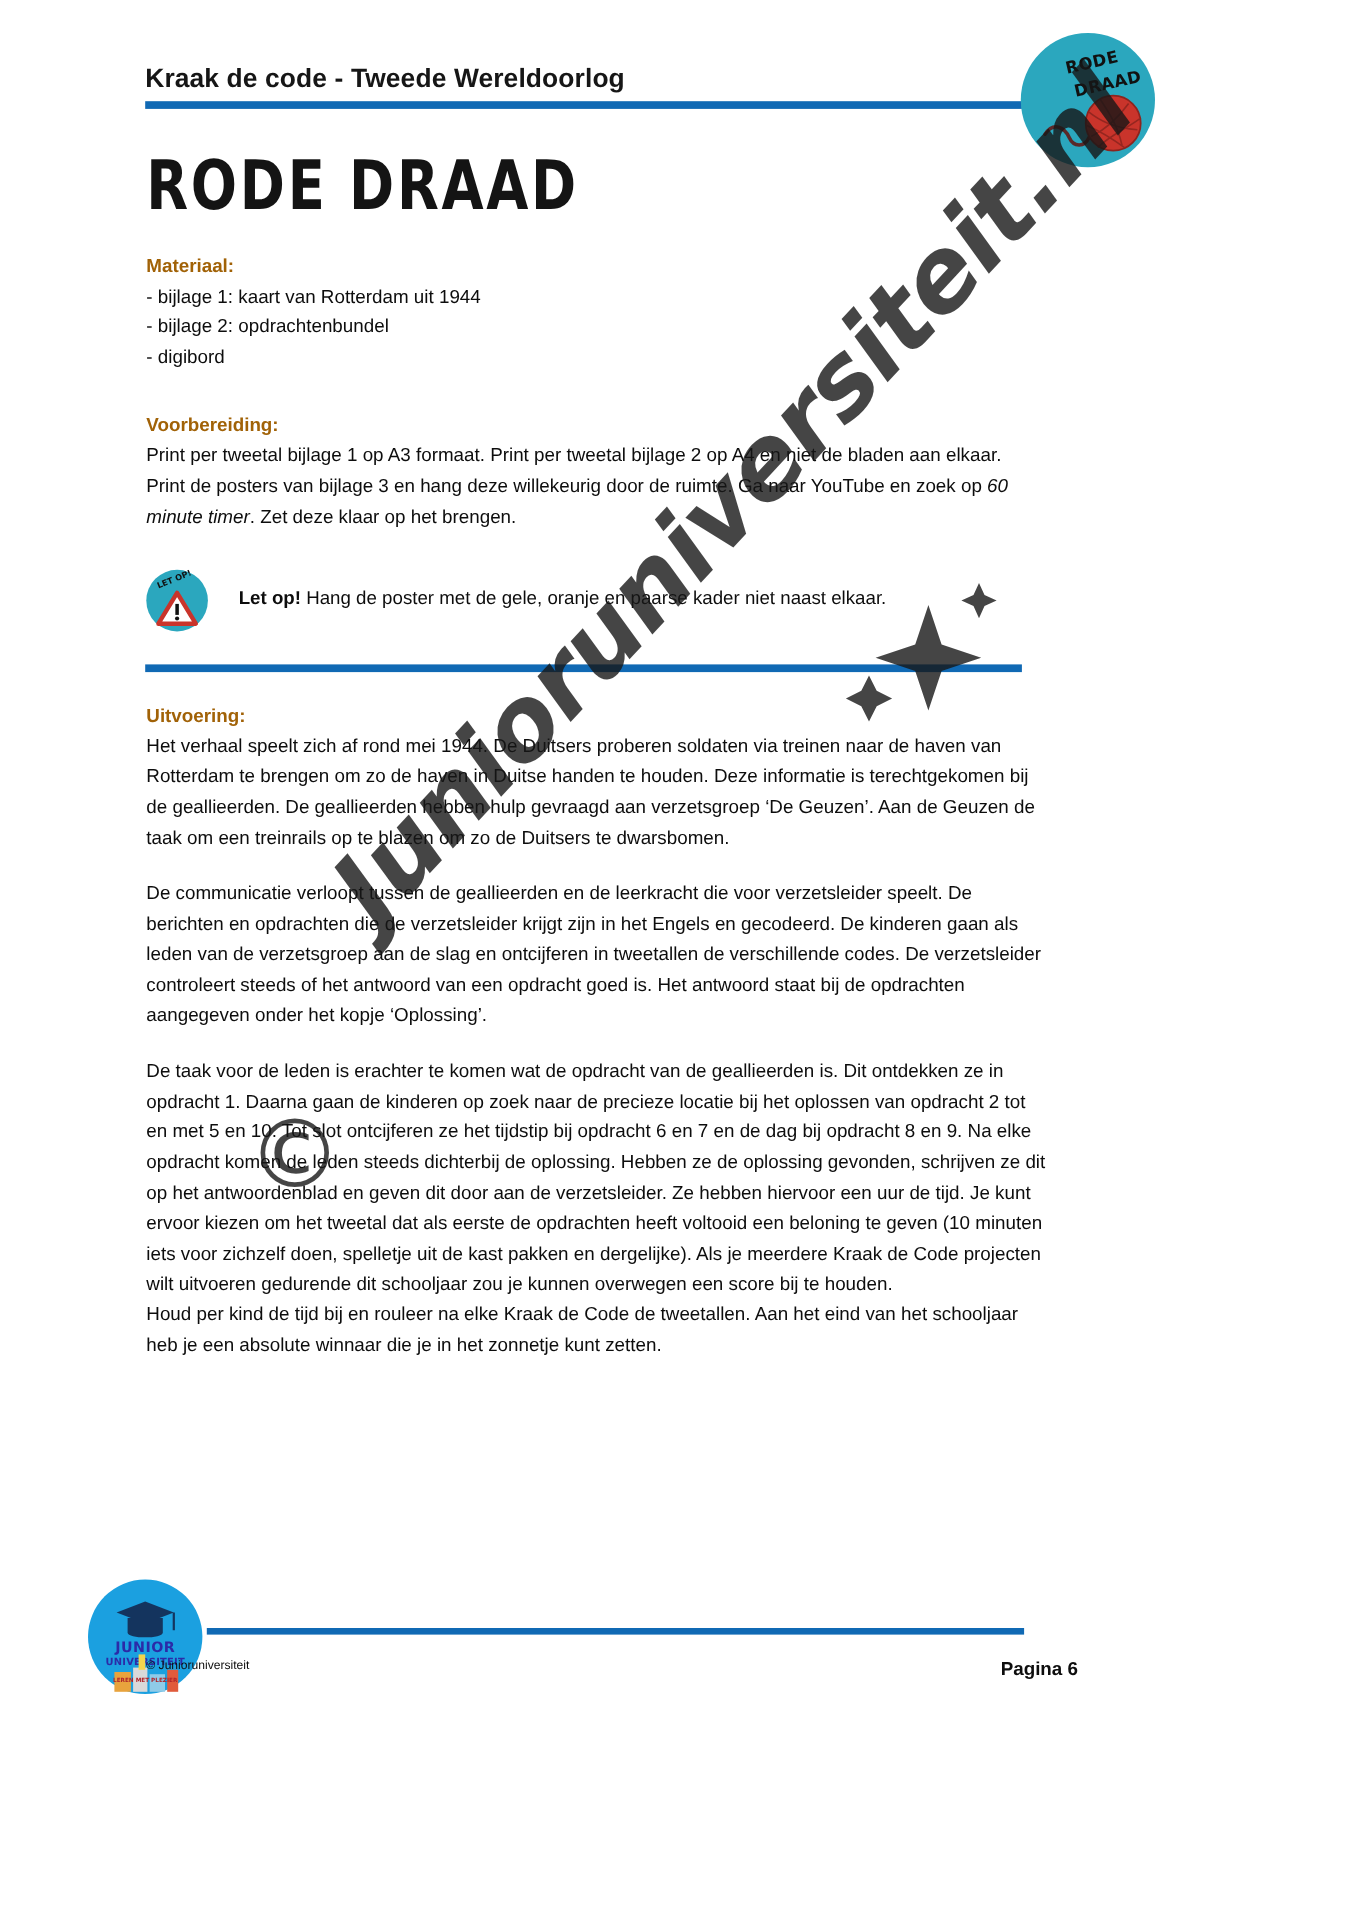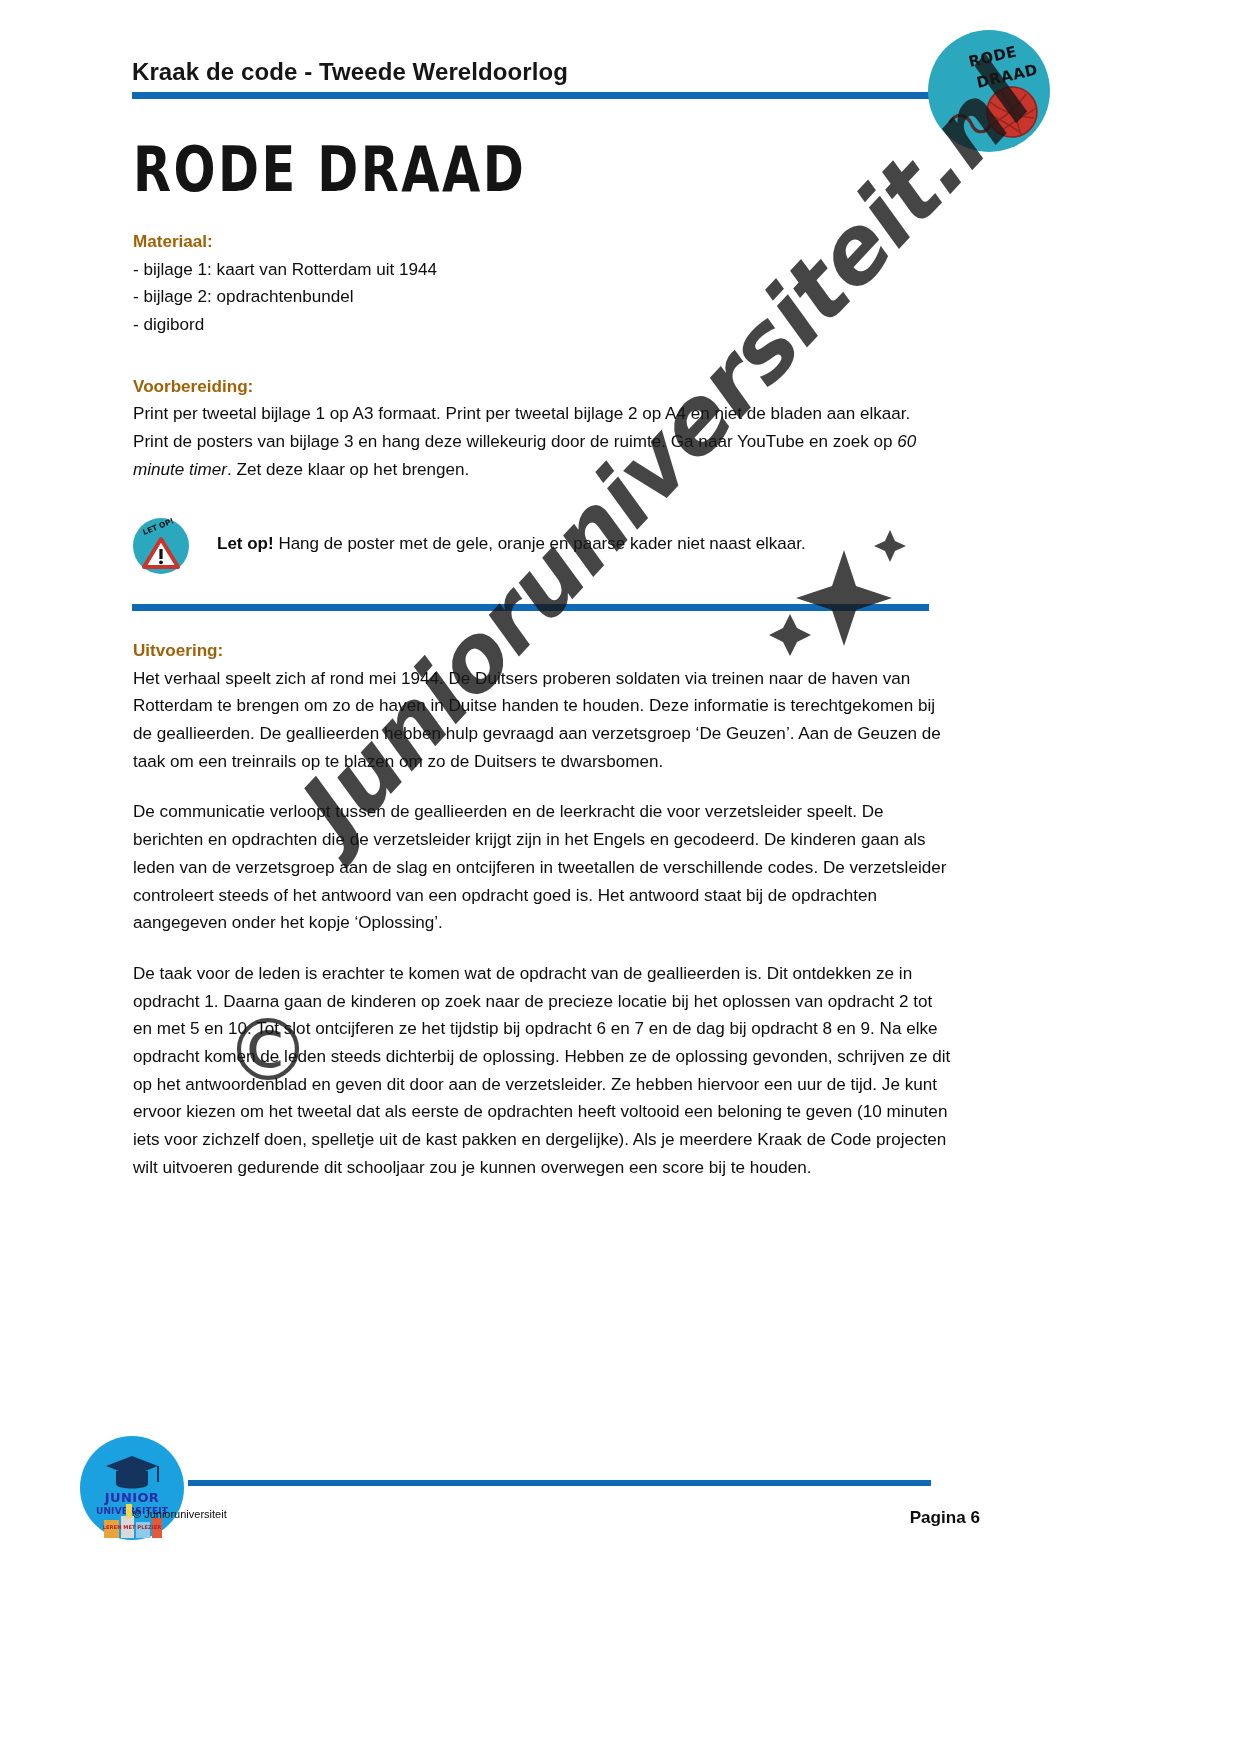--- a/index.html
+++ b/index.html
@@ -294,20 +294,21 @@
     </div>
   </div>
 
   <div class="mid-rule"></div>
 
   <div class="uitvoering">
     <div class="sec-heading">Uitvoering:</div>
     <div class="para">Het verhaal speelt zich af rond mei 1944. De Duitsers proberen soldaten via treinen naar de haven van Rotterdam te brengen om zo de haven in Duitse handen te houden. Deze informatie is terechtgekomen bij de geallieerden. De geallieerden hebben hulp gevraagd aan verzetsgroep ‘De Geuzen’. Aan de Geuzen de taak om een treinrails op te blazen om zo de Duitsers te dwarsbomen.</div>
     <div class="para">De communicatie verloopt tussen de geallieerden en de leerkracht die voor verzetsleider speelt. De berichten en opdrachten die de verzetsleider krijgt zijn in het Engels en gecodeerd. De kinderen gaan als leden van de verzetsgroep aan de slag en ontcijferen in tweetallen de verschillende codes. De verzetsleider controleert steeds of het antwoord van een opdracht goed is. Het antwoord staat bij de opdrachten aangegeven onder het kopje ‘Oplossing’.</div>
     <div class="para">De taak voor de leden is erachter te komen wat de opdracht van de geallieerden is. Dit ontdekken ze in opdracht 1. Daarna gaan de kinderen op zoek naar de precieze locatie bij het oplossen van opdracht 2 tot en met 5 en 10. Tot slot ontcijferen ze het tijdstip bij opdracht 6 en 7 en de dag bij opdracht 8 en 9. Na elke opdracht komen de leden steeds dichterbij de oplossing. Hebben ze de oplossing gevonden, schrijven ze dit op het antwoordenblad en geven dit door aan de verzetsleider. Ze hebben hiervoor een uur de tijd. Je kunt ervoor kiezen om het tweetal dat als eerste de opdrachten heeft voltooid een beloning te geven (10 minuten iets voor zichzelf doen, spelletje uit de kast pakken en dergelijke). Als je meerdere Kraak de Code projecten wilt uitvoeren gedurende dit schooljaar zou je kunnen overwegen een score bij te houden.</div>
+    <div class="para" style="margin-top:0">Houd per kind de tijd bij en rouleer na elke Kraak de Code de tweetallen. Aan het eind van het schooljaar heb je een absolute winnaar die je in het zonnetje kunt zetten.</div>
   </div>
 
   <div class="watermark">
     <div class="wm-text">Junioruniversiteit.nl</div>
     <div class="wm-copy">©</div>
     <svg class="wm-star" viewBox="0 0 150 150">
       <path d="M78 34 L90 70 L126 82 L90 94 L78 130 L66 94 L30 82 L66 70 Z" fill="currentColor"></path>
       <path d="M24 98 L31 112 L45 119 L31 126 L24 140 L17 126 L3 119 L17 112 Z" fill="currentColor"></path>
       <path d="M124 14 L129 25 L140 30 L129 35 L124 46 L119 35 L108 30 L119 25 Z" fill="currentColor"></path>
     </svg>

